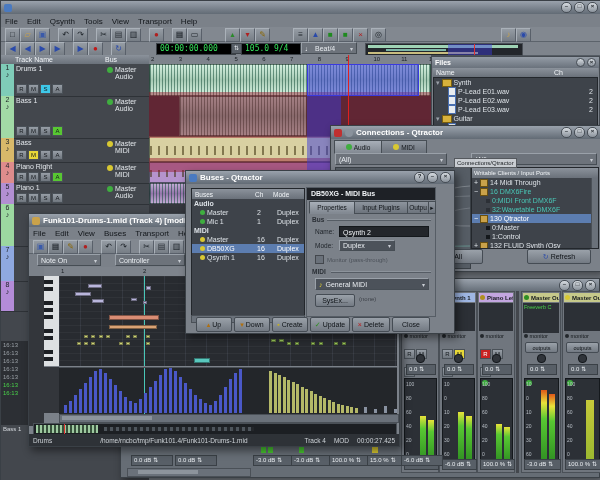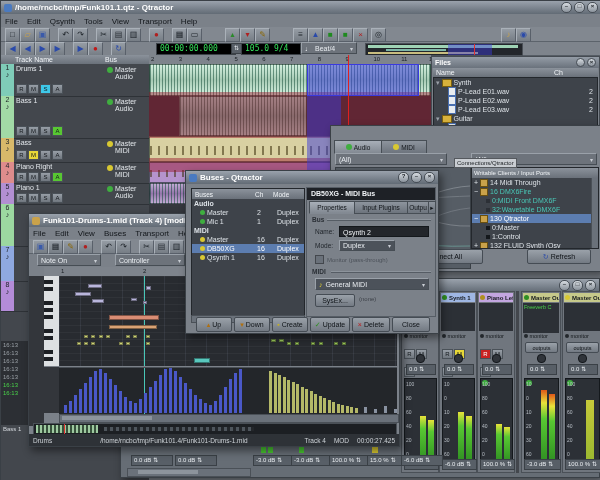--- a/index.html
+++ b/index.html
@@ -49,21 +49,20 @@
   .hline{position:absolute;height:1px;background:#8d949c;border-bottom:1px solid #555c64;}
 </style>
 </head>
 <body>
 
 <div id="screen">
 
   <div class="w" id="main-win" style="left:0;top:0;width:600px;height:480px;z-index:1;">
     <div class="tb">
       <span class="wicon" style="background:#4a7ac0;"></span>
-      <span>/home/rncbc/tmp/Funk101.1.qtz - Qtractor</span>
       <span class="tbtns">
           <span class="wbtn">–</span>
           <span class="wbtn">□</span>
           <span class="wbtn">×</span>
         </span>
     </div>
     <div class="menu" style="left:4px;top:14px;height:12px;">
       <span>File</span>
       <span>Edit</span>
       <span>Qsynth</span>
@@ -285,20 +284,30 @@
       <div style="padding:1px 2px;">16:13</div>
       <div style="padding:1px 2px;">16:13</div>
       <div style="padding:1px 2px;">16:13</div>
       <div style="padding:1px 2px;color:#49d249;">16:13</div>
       <div style="padding:1px 2px;color:#49d249;">16:13</div>
       <div style="position:absolute;bottom:0;left:0;right:0;background:#44484e;color:#d3d7dc;padding:1px 2px;">Bass 1</div>
     </div>
   </div>
 
   <div class="w" style="left:330px;top:125px;width:270px;height:145px;z-index:2;">
+    <div class="tb">
+      <span class="wicon" style="background:#c03030;"></span>
+      <span class="wicon" style="background:#8a929c;border-radius:4px;"></span>
+      <span>Connections - Qtractor</span>
+      <span class="tbtns">
+          <span class="wbtn">–</span>
+          <span class="wbtn">□</span>
+          <span class="wbtn">×</span>
+        </span>
+    </div>
     <div class="tab active" style="left:3px;top:14px;width:46px;height:12px;">
         <span class="led" style="background:#3fae3f;"></span>
         <span>Audio</span>
       </div>
     <div class="tab" style="left:50px;top:14px;width:44px;height:12px;">
         <span class="led" style="background:#d8c832;"></span>
         <span>MIDI</span>
       </div>
     <div class="combo" style="left:4px;top:27px;width:112px;height:12px;">
         <span>(All)</span>
@@ -735,21 +744,21 @@
     </div>
     <div style="position:absolute;left:0;bottom:0;width:370px;height:12px;background:#2e3237;color:#cfd4d9;font-size:6.5px;display:flex;align-items:center;gap:8px;padding:0 4px;box-sizing:border-box;">
       <span>Drums</span>
       <span style="margin-left:40px;">/home/rncbc/tmp/Funk101.4/Funk101-Drums-1.mid</span>
       <span style="margin-left:auto;">Track 4</span>
       <span>MOD</span>
       <span>00:00:27.425</span>
     </div>
   </div>
 
-  <div class="w" style="left:185px;top:170px;width:252px;height:162px;z-index:5;">
+  <div class="w" style="left:185px;top:170px;width:252px;height:162px;z-index:5;padding-left:16px;">
     <div class="tb">
       <span class="wicon" style="background:#4a7ac0;"></span>
       <span>Buses - Qtractor</span>
       <span class="tbtns">
           <span class="wbtn">?</span>
           <span class="wbtn">–</span>
           <span class="wbtn">×</span>
         </span>
     </div>
 

